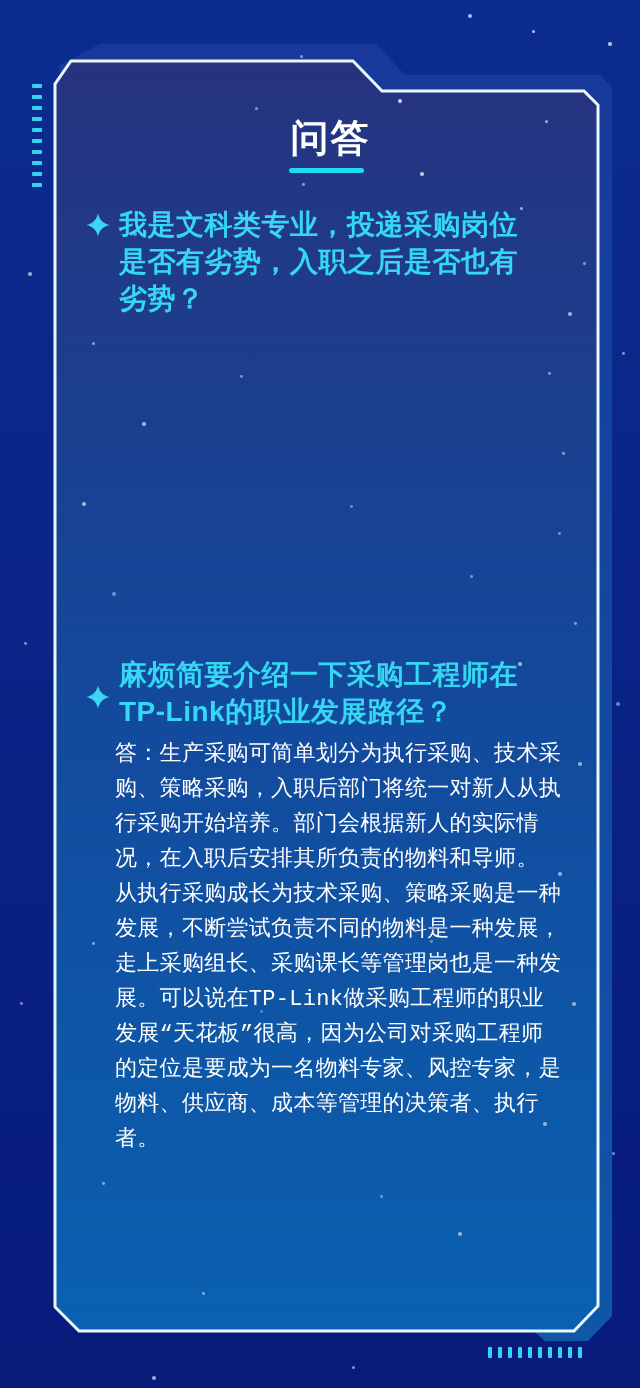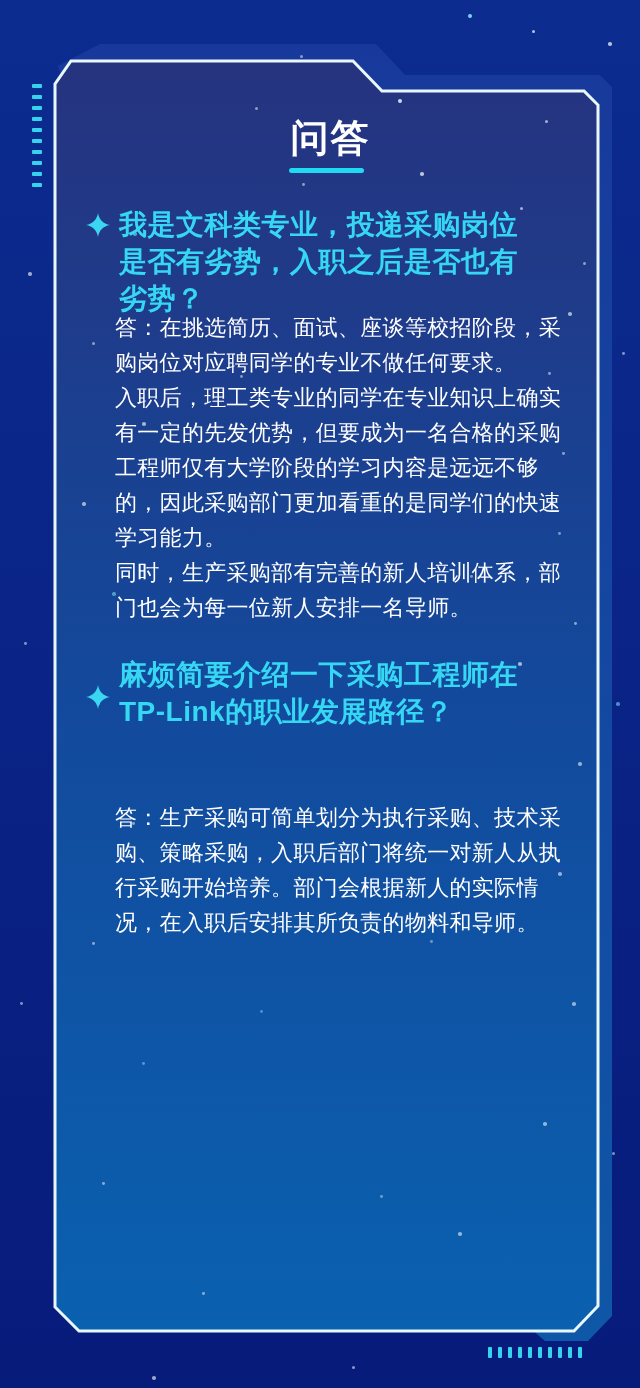--- a/index.html
+++ b/index.html
@@ -36,21 +36,21 @@
     margin:0 0 0 9px;max-width:402px;
     font-size:28px;line-height:37px;font-weight:bold;color:var(--question,#35D7F3);
     letter-spacing:0.5px;
   }
   .q1{top:206px;}
   .q2{top:656px;align-items:center;}
   
   .answer{position:absolute;left:115px;width:448px;color:#ffffff;}
   .answer p{margin:0;font-size:22px;line-height:35px;letter-spacing:0.3px;}
   .a1{top:310px;}
-  .a2{top:800px;}
+  .a2{top:737px;font-family:Liberation Mono, monospace;}
 </style>
 </head>
 <body>
 
 <div class="stage">
 
   <svg class="shapes" width="640" height="1388" viewBox="0 0 640 1388">
     <defs>
       <linearGradient id="gradBack" x1="0" y1="0" x2="0" y2="1">
         <stop offset="0" stop-color="#18399B"></stop>
@@ -146,30 +146,26 @@
     <div class="underline"></div>
   </header>
 
   <section class="q-row q1">
     <svg class="spark" viewBox="0 0 24 24">
       <path fill="#3AD6F2" d="M12 0C13.2 6.8 17.2 10.8 24 12C17.2 13.2 13.2 17.2 12 24C10.8 17.2 6.8 13.2 0 12C6.8 10.8 10.8 6.8 12 0Z"></path>
     </svg>
     <h2>我是文科类专业，投递采购岗位是否有劣势，入职之后是否也有劣势？</h2>
   </section>
 
-  <section class="answer a1">
-    <p>答：在挑选简历、面试、座谈等校招阶段，采购岗位对应聘同学的专业不做任何要求。</p>
-    <p>入职后，理工类专业的同学在专业知识上确实有一定的先发优势，但要成为一名合格的采购工程师仅有大学阶段的学习内容是远远不够的，因此采购部门更加看重的是同学们的快速学习能力。</p>
-    <p>同时，生产采购部有完善的新人培训体系，部门也会为每一位新人安排一名导师。</p>
-  </section>
 
   <section class="q-row q2">
     <svg class="spark" viewBox="0 0 24 24">
       <path fill="#3AD6F2" d="M12 0C13.2 6.8 17.2 10.8 24 12C17.2 13.2 13.2 17.2 12 24C10.8 17.2 6.8 13.2 0 12C6.8 10.8 10.8 6.8 12 0Z"></path>
     </svg>
     <h2>麻烦简要介绍一下采购工程师在TP-Link的职业发展路径？</h2>
   </section>
 
   <section class="answer a2">
     <p>答：生产采购可简单划分为执行采购、技术采购、策略采购，入职后部门将统一对新人从执行采购开始培养。部门会根据新人的实际情况，在入职后安排其所负责的物料和导师。</p>
+    <p>从执行采购成长为技术采购、策略采购是一种发展，不断尝试负责不同的物料是一种发展，走上采购组长、采购课长等管理岗也是一种发展。可以说在TP-Link做采购工程师的职业发展“天花板”很高，因为公司对采购工程师的定位是要成为一名物料专家、风控专家，是物料、供应商、成本等管理的决策者、执行者。</p>
   </section>
 
 </div>
 
 </body></html>

